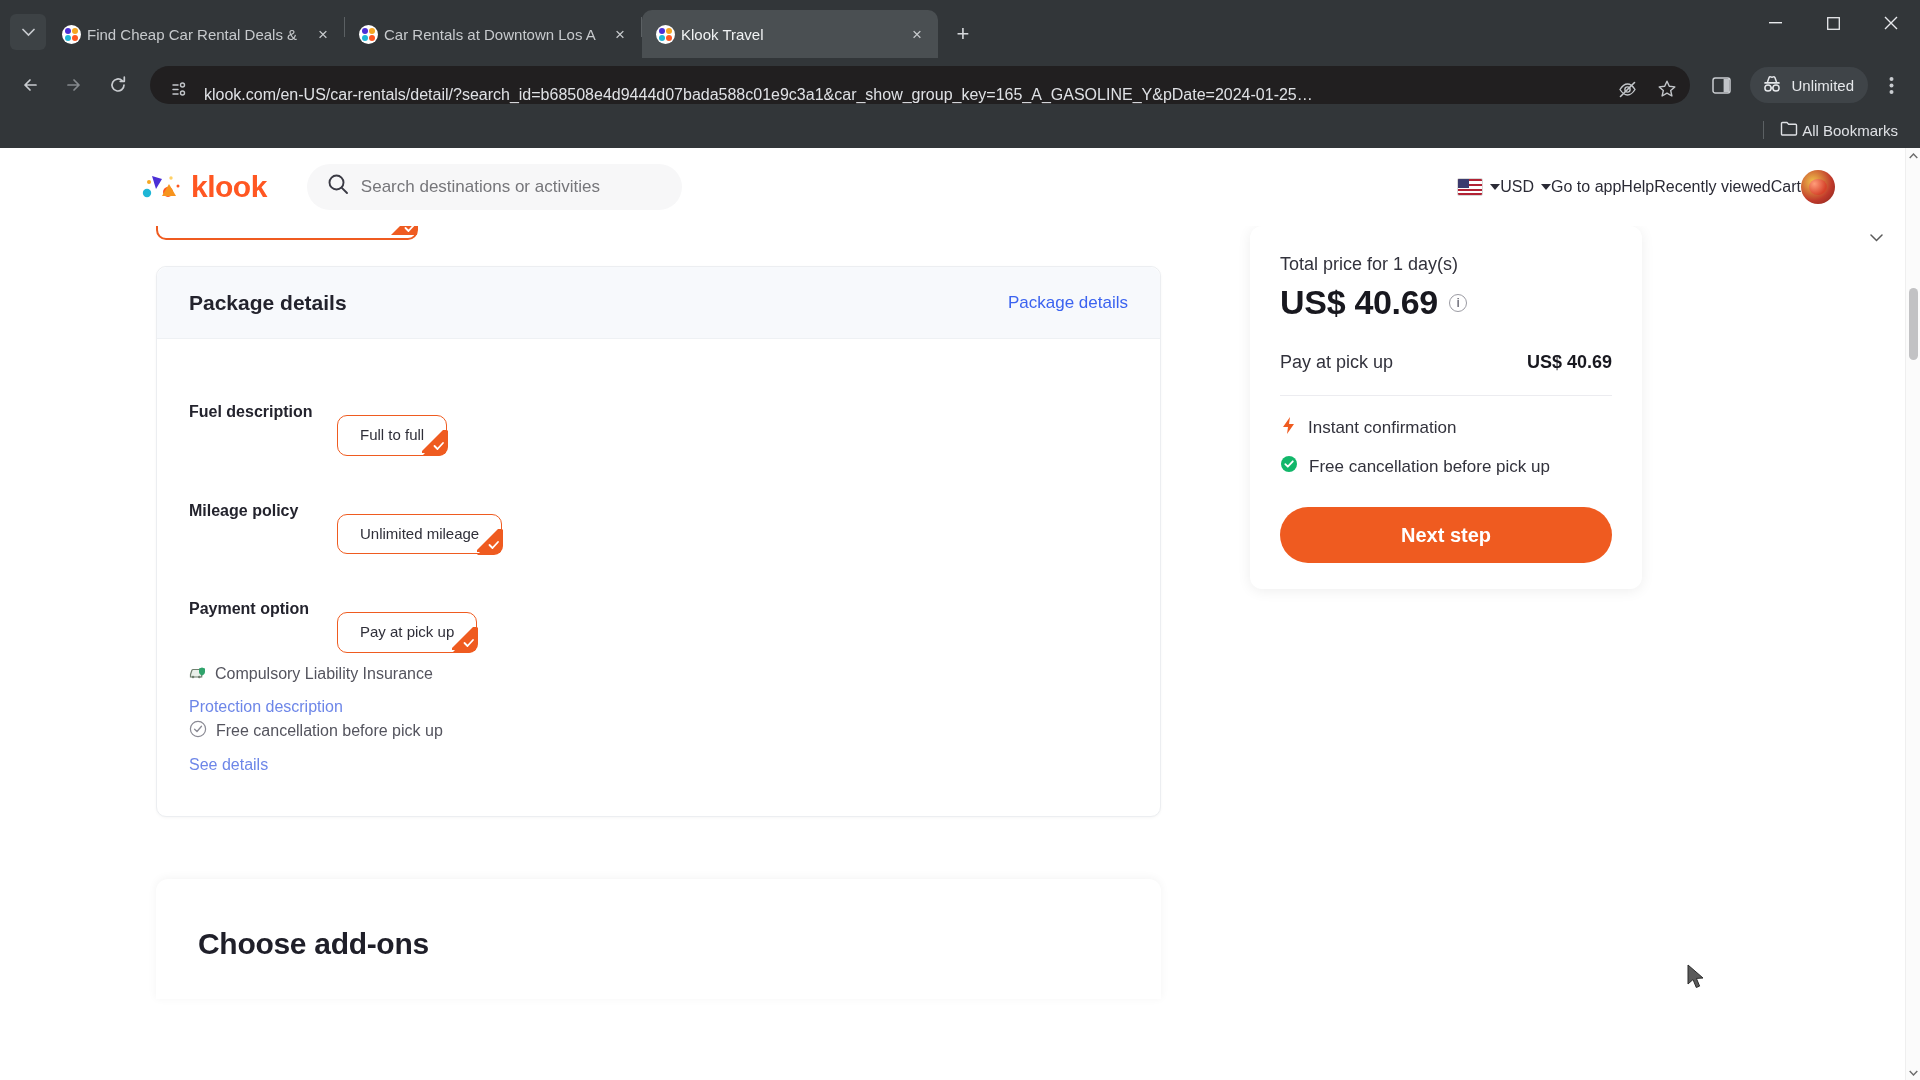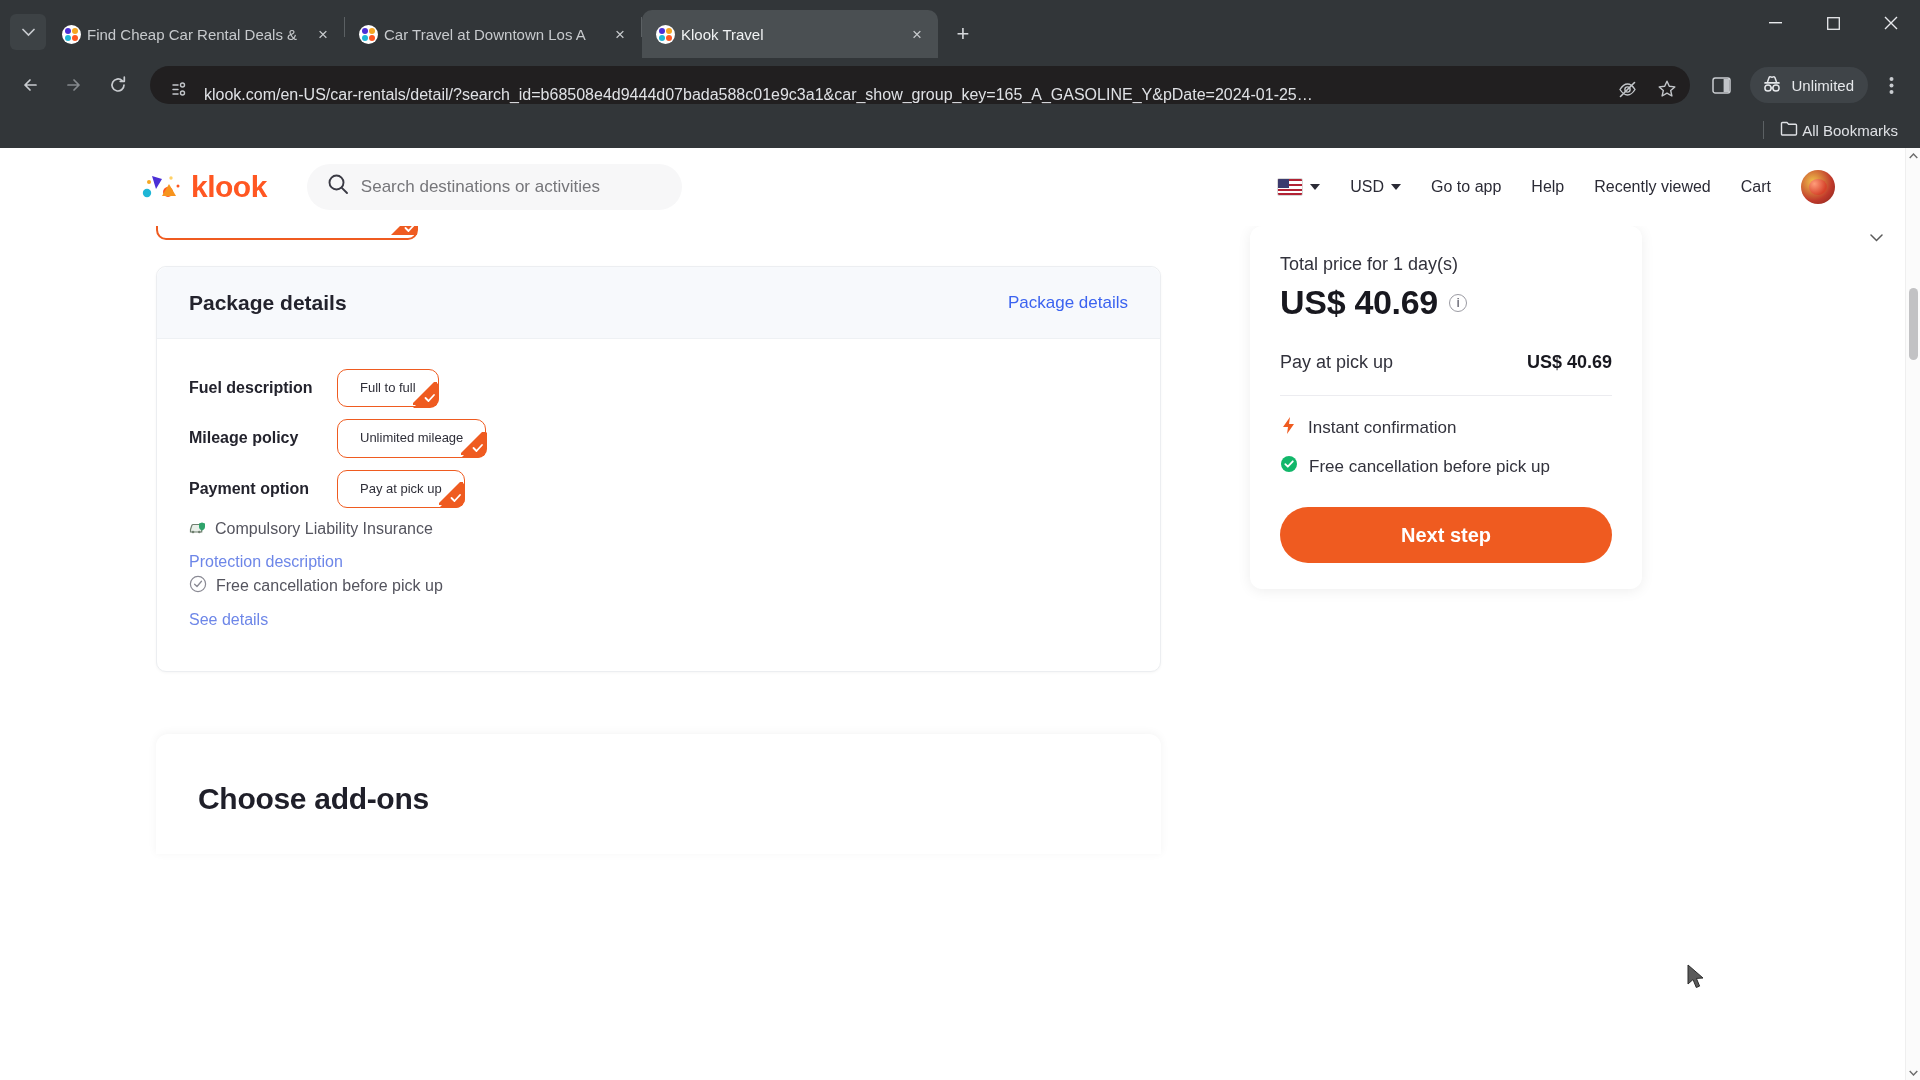--- a/index.html
+++ b/index.html
@@ -78,21 +78,21 @@
     height: 78px; background: #fff; display: flex; align-items: center;
     padding: 0 70px 0 130px; gap: 0; border-bottom: 1px solid #fff;
   }
   .klogo { display: flex; align-items: center; gap: 9px; }
   .klogo-mark { width: 44px; height: 34px; position: relative; }
   .klogo-text { font-size: 30px; font-weight: 700; color: #ff5722; letter-spacing: -0.5px; }
   .ksearch {
     margin-left: 40px; width: 375px; height: 46px; border-radius: 23px; background: #f7f7f8;
     display: flex; align-items: center; gap: 12px; padding: 0 20px; color: #76767a; font-size: 17px;
   }
-  .knav { margin-left: auto; display: flex; gap: 30px; }
+  .knav { margin-left: auto; display: flex; }
   .knav-item { display: flex; align-items: center; gap: 7px; color: #2b2b36; font-size: 16px; }
   .flag {
     width: 26px; height: 18px; border-radius: 2px; overflow: hidden; position: relative;
     background: repeating-linear-gradient(to bottom, #b22234 0 2.4px, #ffffff 2.4px 4.8px);
     border: 1px solid #d8d8d8;
   }
   .flag::before { content: ""; position: absolute; left: 0; top: 0; width: 11px; height: 9px; background: #3c3b6e; }
   .caret { width: 0; height: 0; border-left: 5px solid transparent; border-right: 5px solid transparent; border-top: 6px solid #2b2b36; }
   .avatar {
     width: 34px; height: 34px; border-radius: 50%; overflow: hidden;
@@ -133,22 +133,22 @@
     border-bottom: 1px solid #eef1f4;
   }
   .card-head h2 { font-size: 21px; color: #23232d; font-weight: 700; }
   .link-blue { color: #3b63f0; font-size: 17px; }
   .card-body { padding: 30px 32px 38px 32px; }
 
   .opt-row { display: flex; align-items: center; margin-bottom: 12px; }
   .opt-label { width: 148px; font-size: 16px; font-weight: 700; color: #23232d; flex: 0 0 148px; }
   .chip {
     position: relative; border: 1.6px solid #ef5b20; border-radius: 10px;
-    padding: 11px 22px; font-size: 13px; color: #2f2f39; background: #fff;
-    display: inline-flex; align-items: center; line-height: 1.1;
+    padding: 11px 22px; font-size: 15px; color: #2f2f39; background: #fff;
+    display: inline-flex; align-items: center; line-height: 1.1; margin-top: 46px;
   }
   .chip .corner {
     position: absolute; right: -1.6px; bottom: -1.6px; width: 26px; height: 26px;
     overflow: hidden; border-radius: 0 0 9px 0;
   }
   .chip .corner::before {
     content: ""; position: absolute; right: 0; bottom: 0;
     border-left: 26px solid transparent; border-bottom: 26px solid #ef5b20;
   }
   .chip .corner svg { position: absolute; right: 2px; bottom: 3px; }
@@ -200,21 +200,21 @@
 
     <div class="tab inactive">
       <span class="favicon"></span>
       <span class="tab-title">Find Cheap Car Rental Deals &amp;</span>
       <span class="tab-close">×</span>
     </div>
     <div class="tab-sep"></div>
 
     <div class="tab inactive">
       <span class="favicon"></span>
-      <span class="tab-title">Car Travel at Downtown Los A</span>
+      <span class="tab-title">Car Rentals at Downtown Los A</span>
       <span class="tab-close">×</span>
     </div>
     <div class="tab-sep"></div>
 
     <div class="tab active">
       <span class="favicon"></span>
       <span class="tab-title">Klook Travel</span>
       <span class="tab-close">×</span>
     </div>
 

